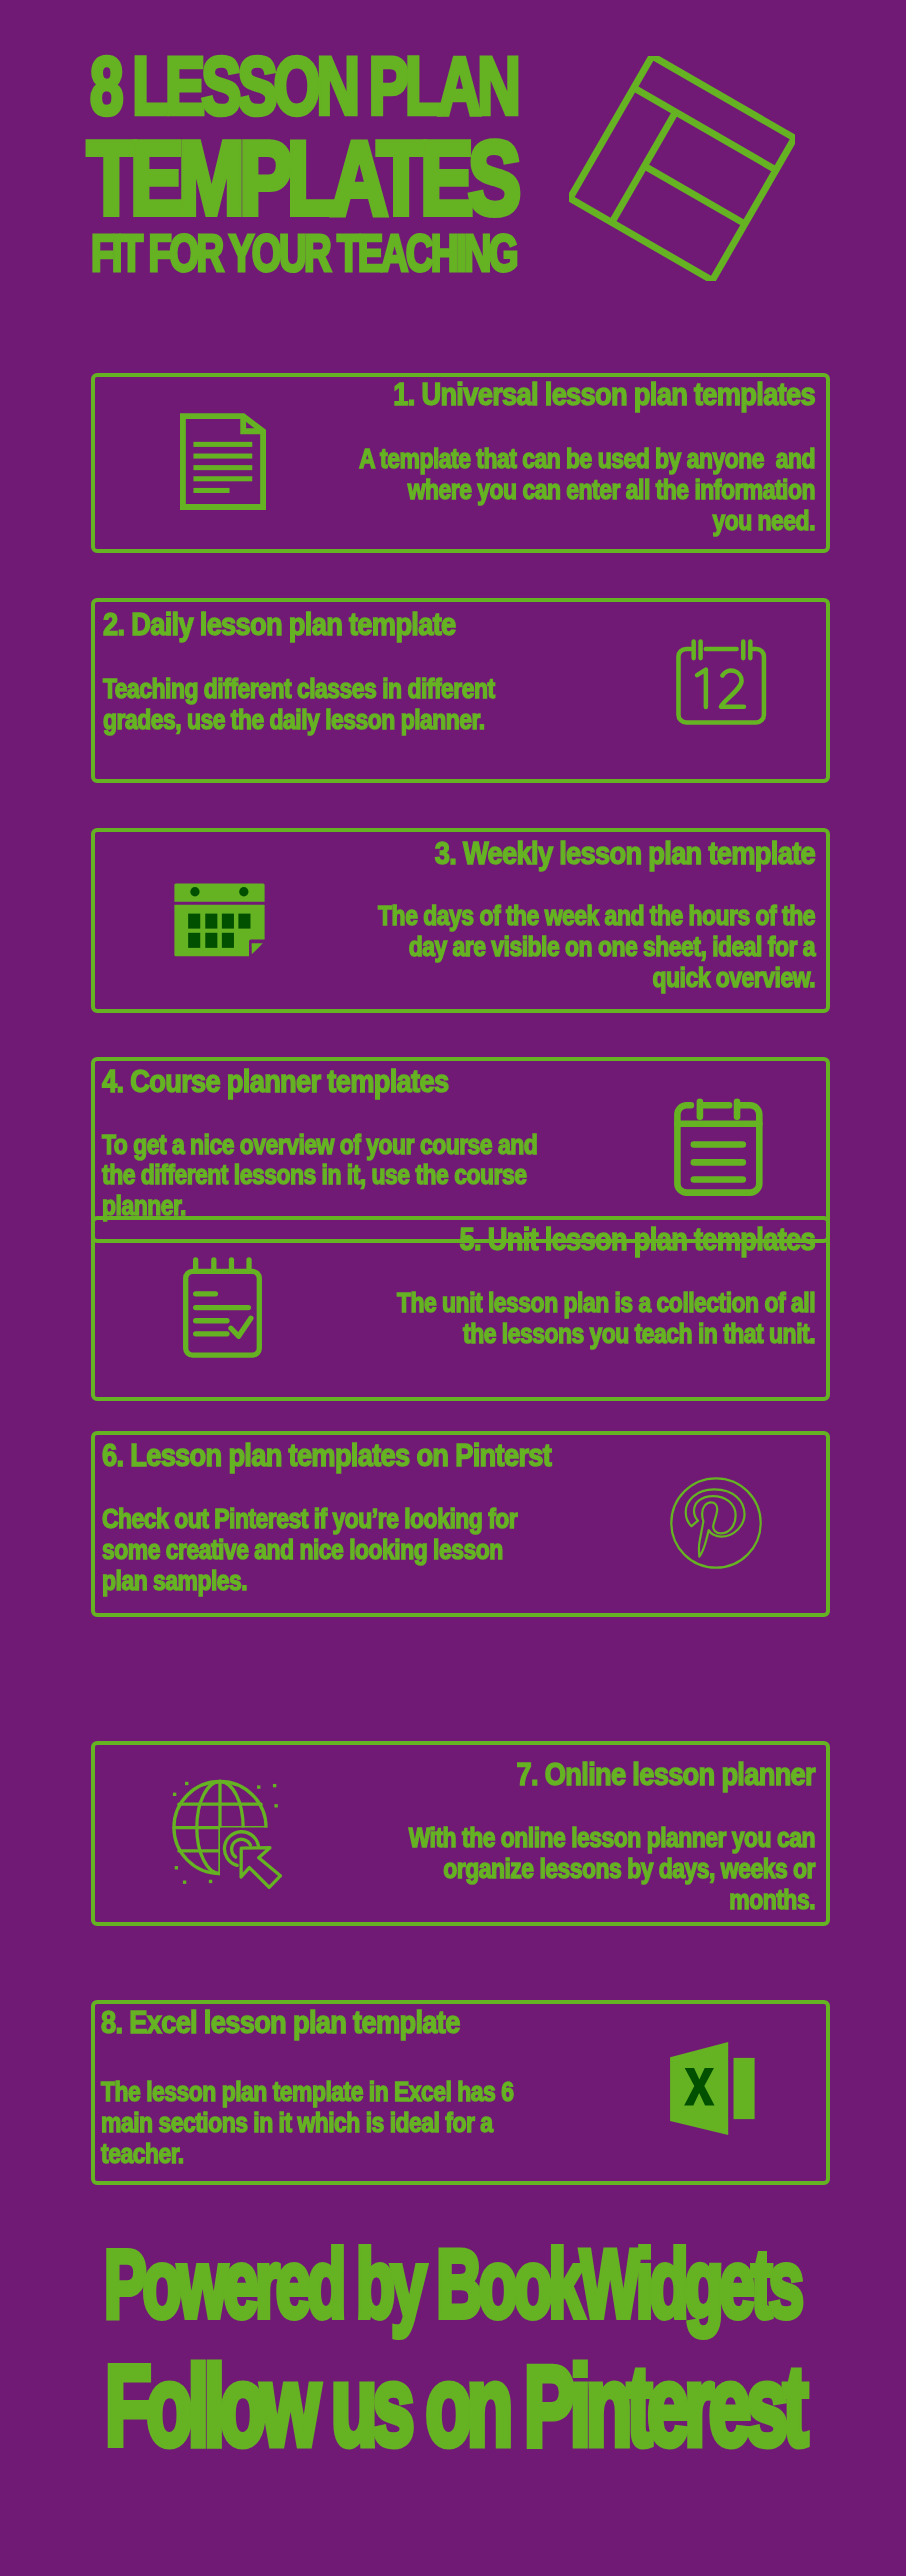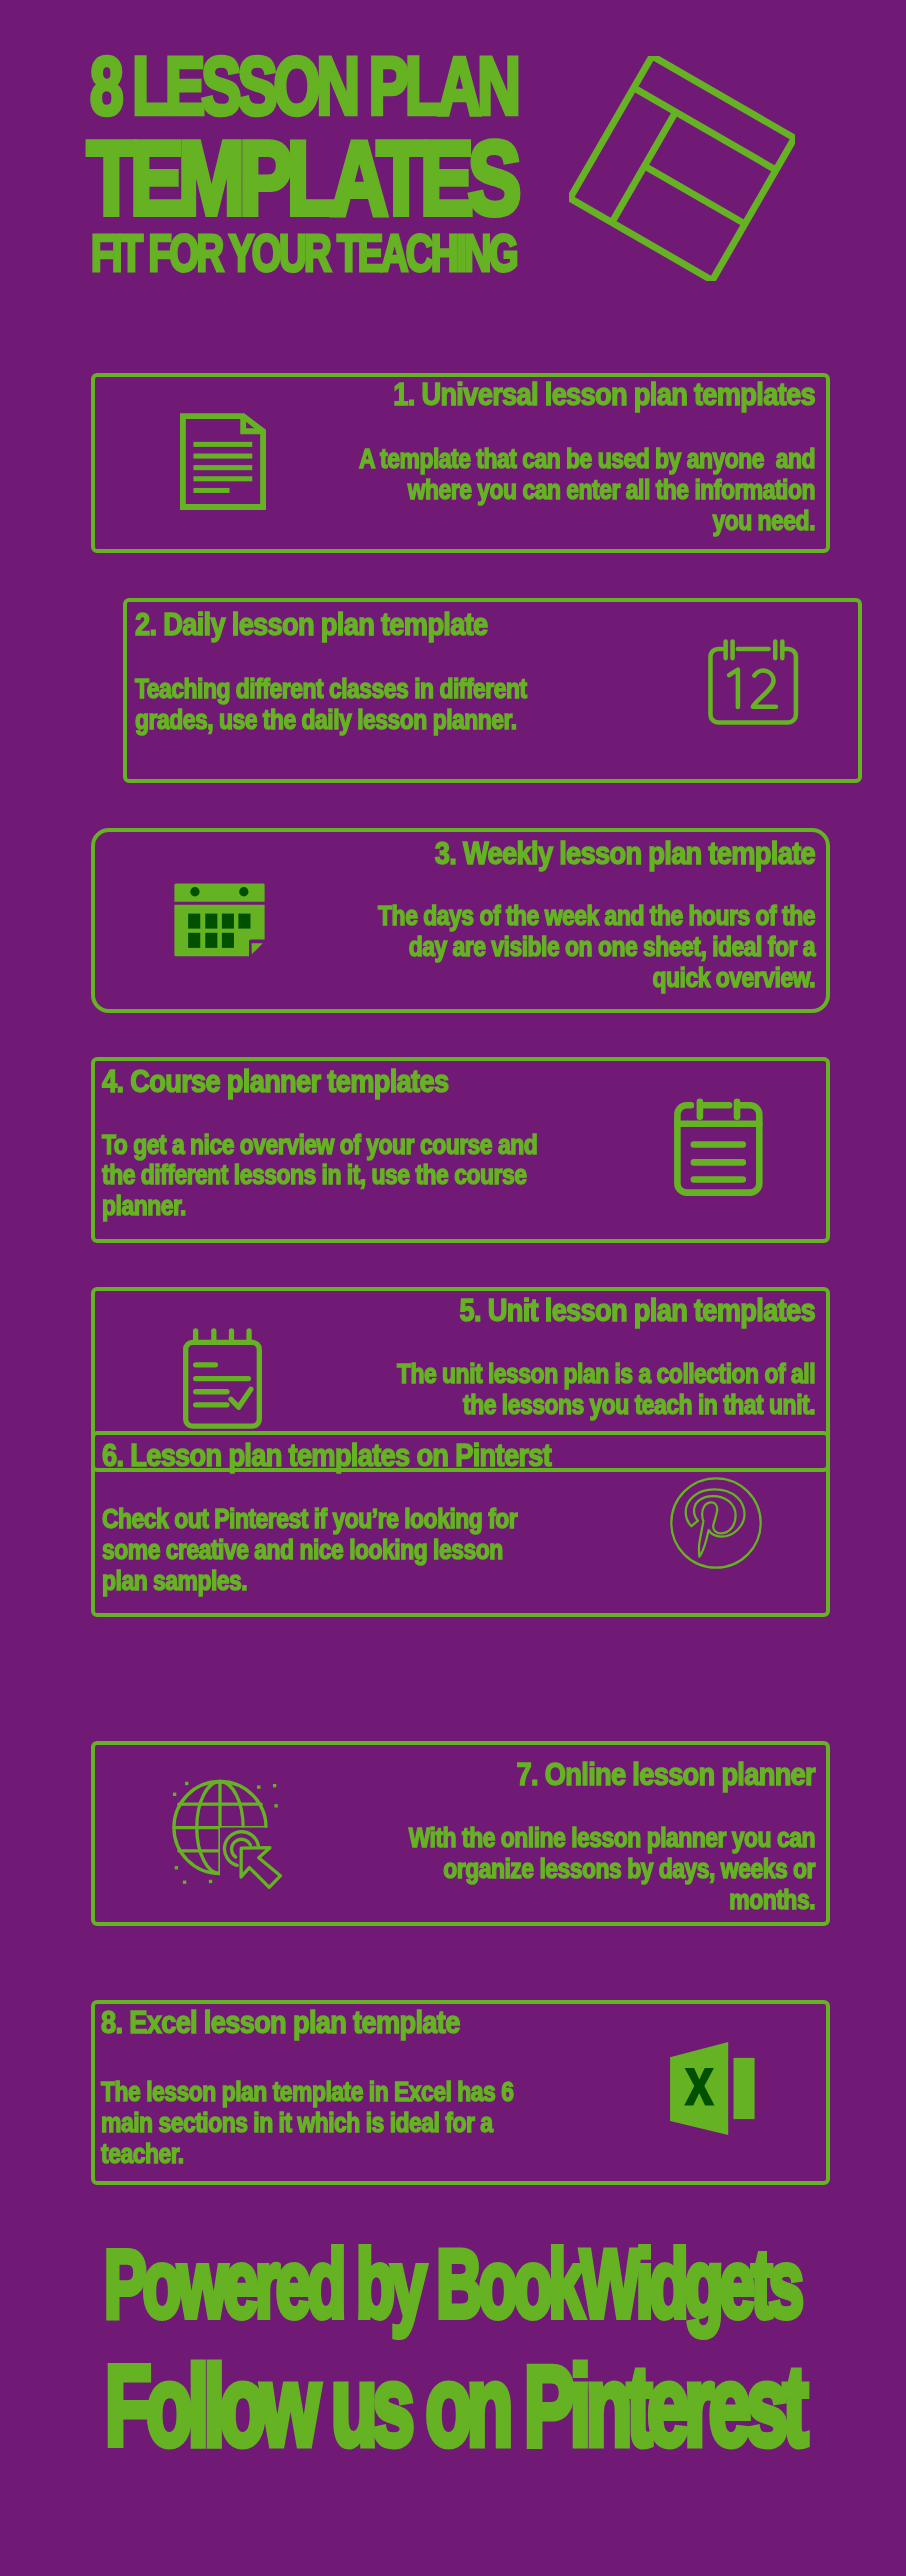--- a/index.html
+++ b/index.html
@@ -71,38 +71,38 @@
           <rect x="17.5" y="67.7" width="76.6" height="6.6"></rect>
           <rect x="17.5" y="82.2" width="76.6" height="6.6"></rect>
           <rect x="17.5" y="97.4" width="47.0" height="6.6"></rect>
         </g>
       </svg>
       <div class="t ctitle ra" style="left:0;width:720px;top:1.5px;">1. Universal lesson plan templates</div>
       <div class="t cbody ra" style="left:0;width:720px;top:69px;">A template that can be used by anyone  and</div>
       <div class="t cbody ra" style="left:0;width:720px;top:100px;">where you can enter all the information</div>
       <div class="t cbody ra" style="left:0;width:720px;top:131px;">you need.</div>
     </div>
-    <div class="card" style="top:598px;height:185px;margin-left:32px;">
+    <div class="card" style="top:598px;height:185px;">
       <svg class="icon" style="left:582px;top:37px;width:90px;height:86px" viewBox="0 0 117 112">
         <g fill="none" stroke="#65b223" stroke-width="5.9" stroke-linecap="round" stroke-linejoin="round">
           <path d="M17.4 12.9 H11.8 A10 10 0 0 0 1.8 22.9 V98.7 A10 10 0 0 0 11.8 108.7 H103.1 A10 10 0 0 0 113.1 98.7 V22.9 A10 10 0 0 0 103.1 12.9 H99.2"></path>
           <path d="M37.4 12.9 H77.5"></path>
           <path d="M21.6 3.4 V24.9"></path>
             <path d="M30.6 3.4 V24.9"></path>
           <path d="M86.2 3.4 V24.9"></path>
             <path d="M95.4 3.4 V24.9"></path>
           <path d="M26.0 47.0 L37.5 39.9 V88.6"></path>
           <path d="M59.0 47.5 A13.5 13.5 0 0 1 84.0 54.5 C84.0 65.5 61.5 79.0 57.1 88.1 H87.1"></path>
         </g>
       </svg>
       <div class="t ctitle" style="left:8.3px;top:7.4px;">2. Daily lesson plan template</div>
       <div class="t cbody" style="left:8.3px;top:74px;">Teaching different classes in different</div>
       <div class="t cbody" style="left:8.3px;top:105px;">grades, use the daily lesson planner.</div>
     </div>
-    <div class="card" style="top:828px;height:185px;border-radius:18px;">
+    <div class="card" style="top:828px;height:185px;">
       <svg class="icon" style="left:79px;top:50px;width:91px;height:75px" viewBox="0 0 119 98">
         <g fill="#65b223">
           <path d="M2.5 2 H116.5 A2 2 0 0 1 118.5 4 V25.8 H0.5 V4 A2 2 0 0 1 2.5 2 Z"></path>
           <path d="M0.5 29.7 H118.5 V75.3 H100.6 A2.5 2.5 0 0 0 98.1 77.8 V97.2 H2.5 A2 2 0 0 1 0.5 95.2 Z"></path>
           <path d="M101.5 80.2 H116.1 L101.7 94.6 Z"></path>
         </g>
         <g fill="#005000">
           <circle cx="27.4" cy="12.7" r="6.1"></circle>
           <circle cx="91.3" cy="12.7" r="6.1"></circle>
           <rect x="18.5" y="41.3" width="15.8" height="19.6"></rect>
@@ -130,21 +130,21 @@
           <path d="M25.8 60.8 H89.7"></path>
           <path d="M25.8 84.1 H89.7"></path>
           <path d="M25.8 106.4 H89.7"></path>
         </g>
       </svg>
       <div class="t ctitle" style="left:6.6px;top:4.6px;">4. Course planner templates</div>
       <div class="t cbody" style="left:6.6px;top:71px;">To get a nice overview of your course and</div>
       <div class="t cbody" style="left:6.6px;top:101px;">the different lessons in it, use the course</div>
       <div class="t cbody" style="left:6.6px;top:132px;">planner.</div>
     </div>
-    <div class="card" style="top:1287px;height:185px;text-decoration:underline;">
+    <div class="card" style="top:1216px;height:185px;text-decoration:underline;">
       <svg class="icon" style="left:88px;top:37px;width:79px;height:101px" viewBox="0 0 103 131">
         <g fill="none" stroke="#65b223" stroke-width="6.9" stroke-linecap="round" stroke-linejoin="round">
           <rect x="3.5" y="18.5" width="96" height="109" rx="9"></rect>
           <path d="M16.5 3.5 V18.5"></path>
             <path d="M40.2 3.5 V18.5"></path>
           <path d="M63.2 3.5 V18.5"></path>
             <path d="M86.1 3.5 V18.5"></path>
           <path d="M16.5 47.7 H42.3"></path>
           <path d="M16.5 65.6 H85.3"></path>
           <path d="M16.5 82.8 H57.3"></path>

